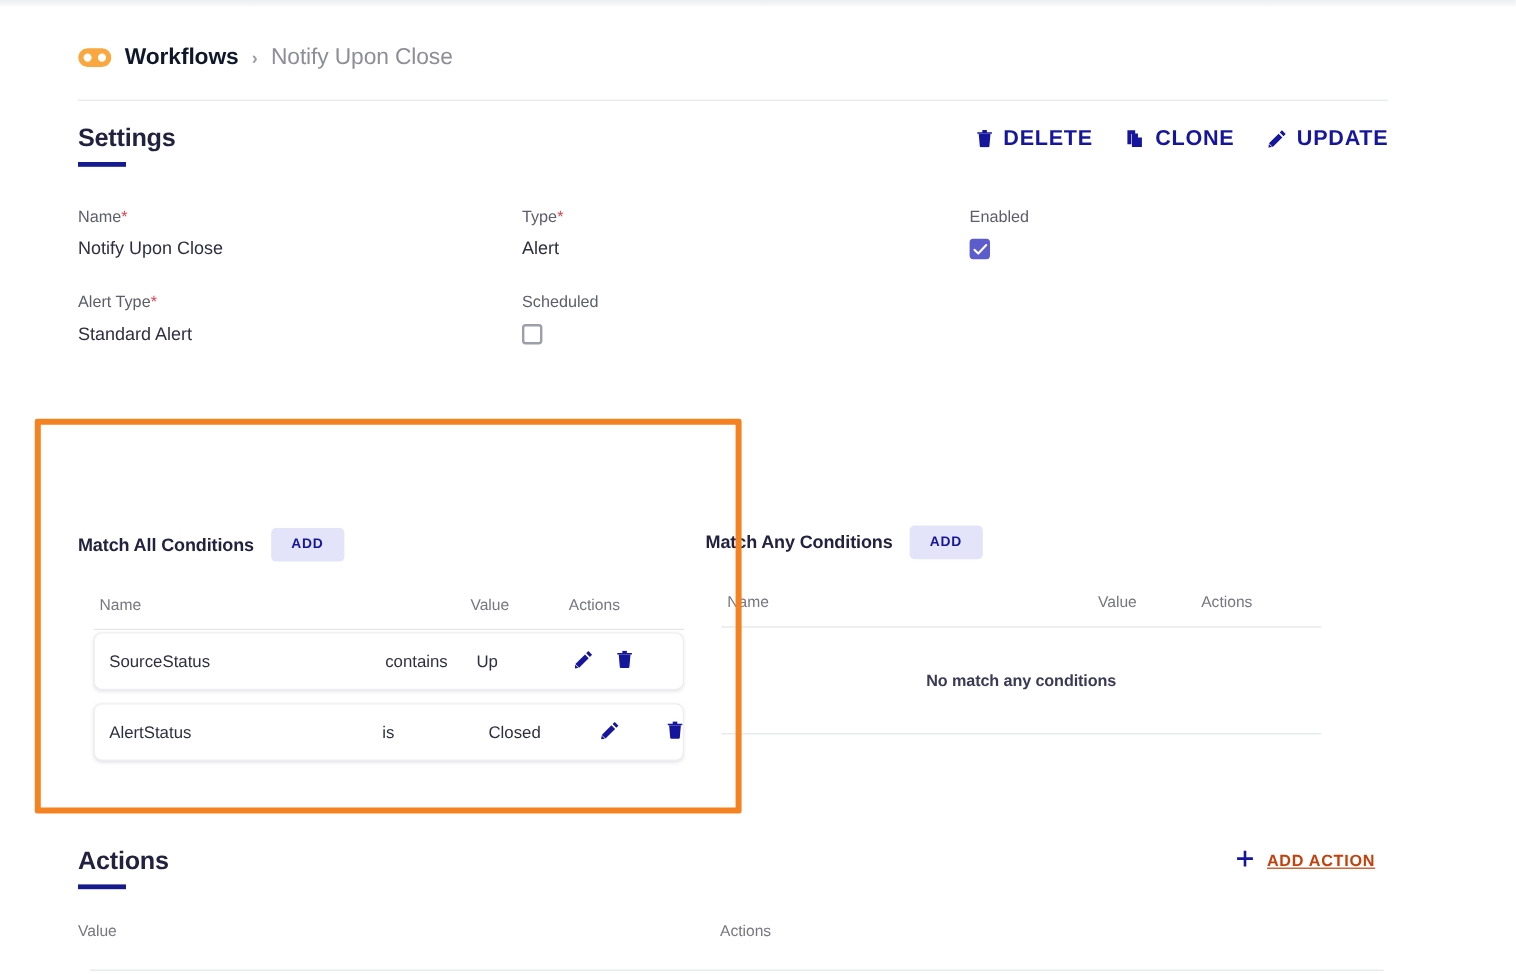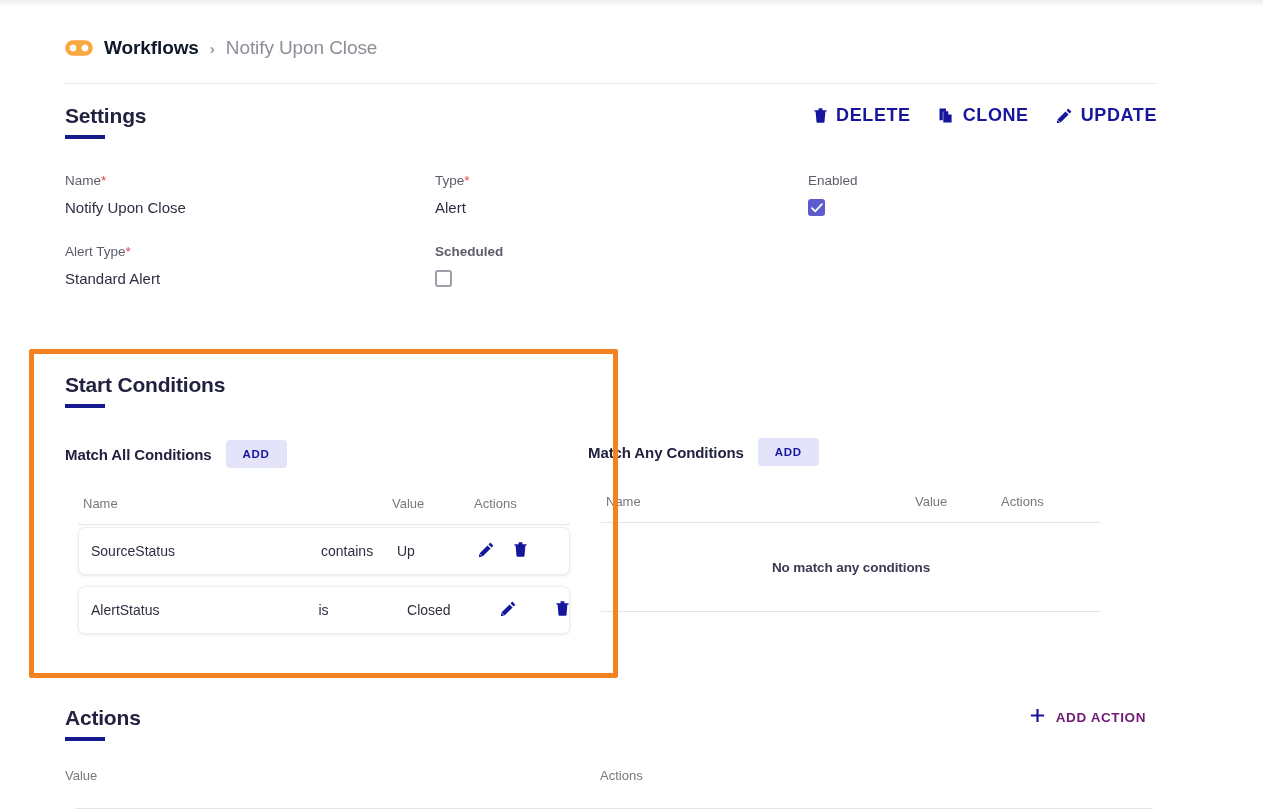--- a/index.html
+++ b/index.html
@@ -138,23 +138,24 @@
 
   .empty-msg {
     text-align: center; font-size: 13.5px; color: #3a3a55;
     font-weight: bold; letter-spacing: -0.1px;
   }
 
   
   .add-action-btn {
     position: absolute; right: 117px; top: 702px;
     display: flex; align-items: center; gap: 11px;
-    color: #701a75; font-size: 13.5px; font-weight: bold;
+    color: #c2410c; font-size: 13.5px; font-weight: bold;
     letter-spacing: 0.6px; background: none; border: none; cursor: pointer;
     font-family: "Liberation Sans", sans-serif;
+    text-decoration: underline;
   }
 </style>
 </head>
 <body>
 
 <div class="topstrip"></div>
 
 <div class="page">
 
   <div class="breadcrumb">
@@ -219,29 +220,25 @@
           <path d="M1,5.1 L4.2,8.3 L10.9,1.2" fill="none" stroke="#fff" stroke-width="1.7" stroke-linecap="round" stroke-linejoin="round"></path>
         </svg>
     </div>
   </div>
 
   <div class="field" style="left:65px; top:238px;">
     <div class="field-label"><span>Alert Type</span><span class="req">*</span></div>
     <div class="field-value">Standard Alert</div>
   </div>
 
-  <div class="field" style="left:435px; top:238px;font-weight:bold;">
+  <div class="field" style="left:435px; top:238px;">
     <div class="field-label">Scheduled</div>
     <div class="cbox"></div>
   </div>
 
-  <div class="sec-head" style="left:65px; top:367px;">
-    <div class="sec-title">Start Conditions</div>
-    <div class="sec-underline"></div>
-  </div>
 
   <div class="cond-group" style="left:65px; top:434px; width:518px;">
     <div class="cond-head">
       <span class="cond-title">Match All Conditions</span>
       <button class="add-btn">ADD</button>
     </div>
     <div class="tbl">
       <div class="tbl-head">
         <span style="width:327px; padding-left:18px;">Name</span>
         <span style="width:82px;">Value</span>

